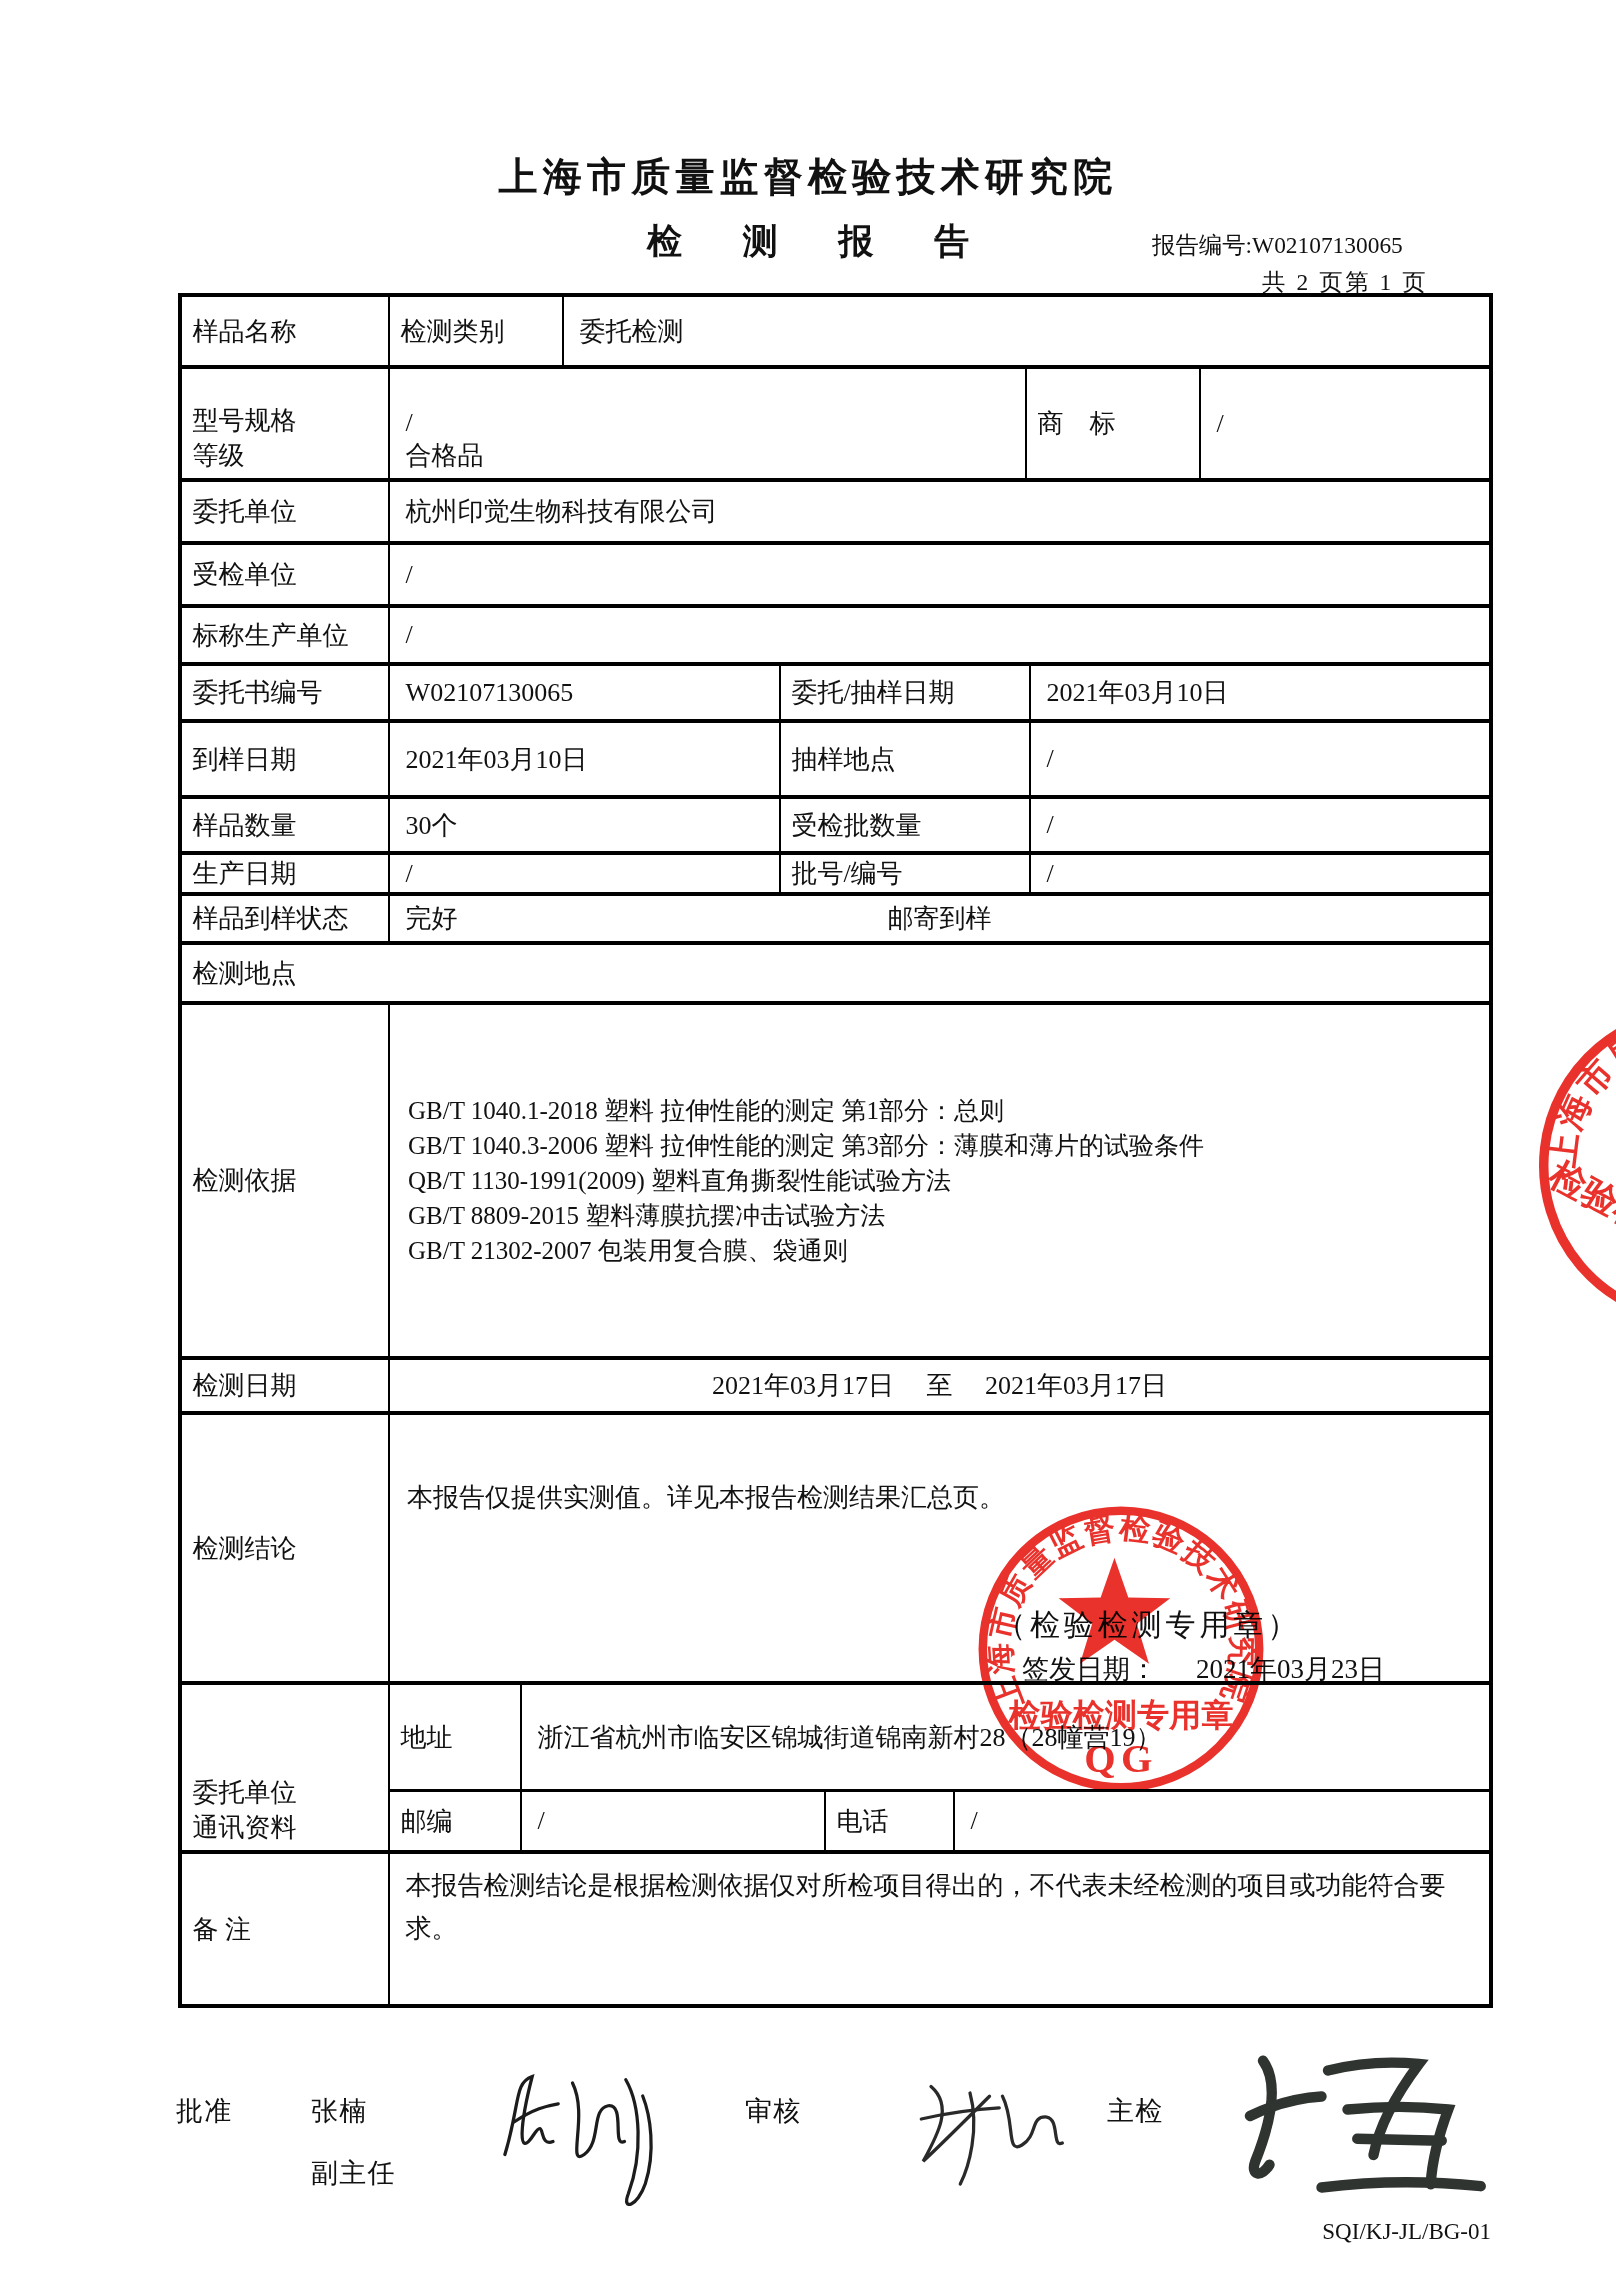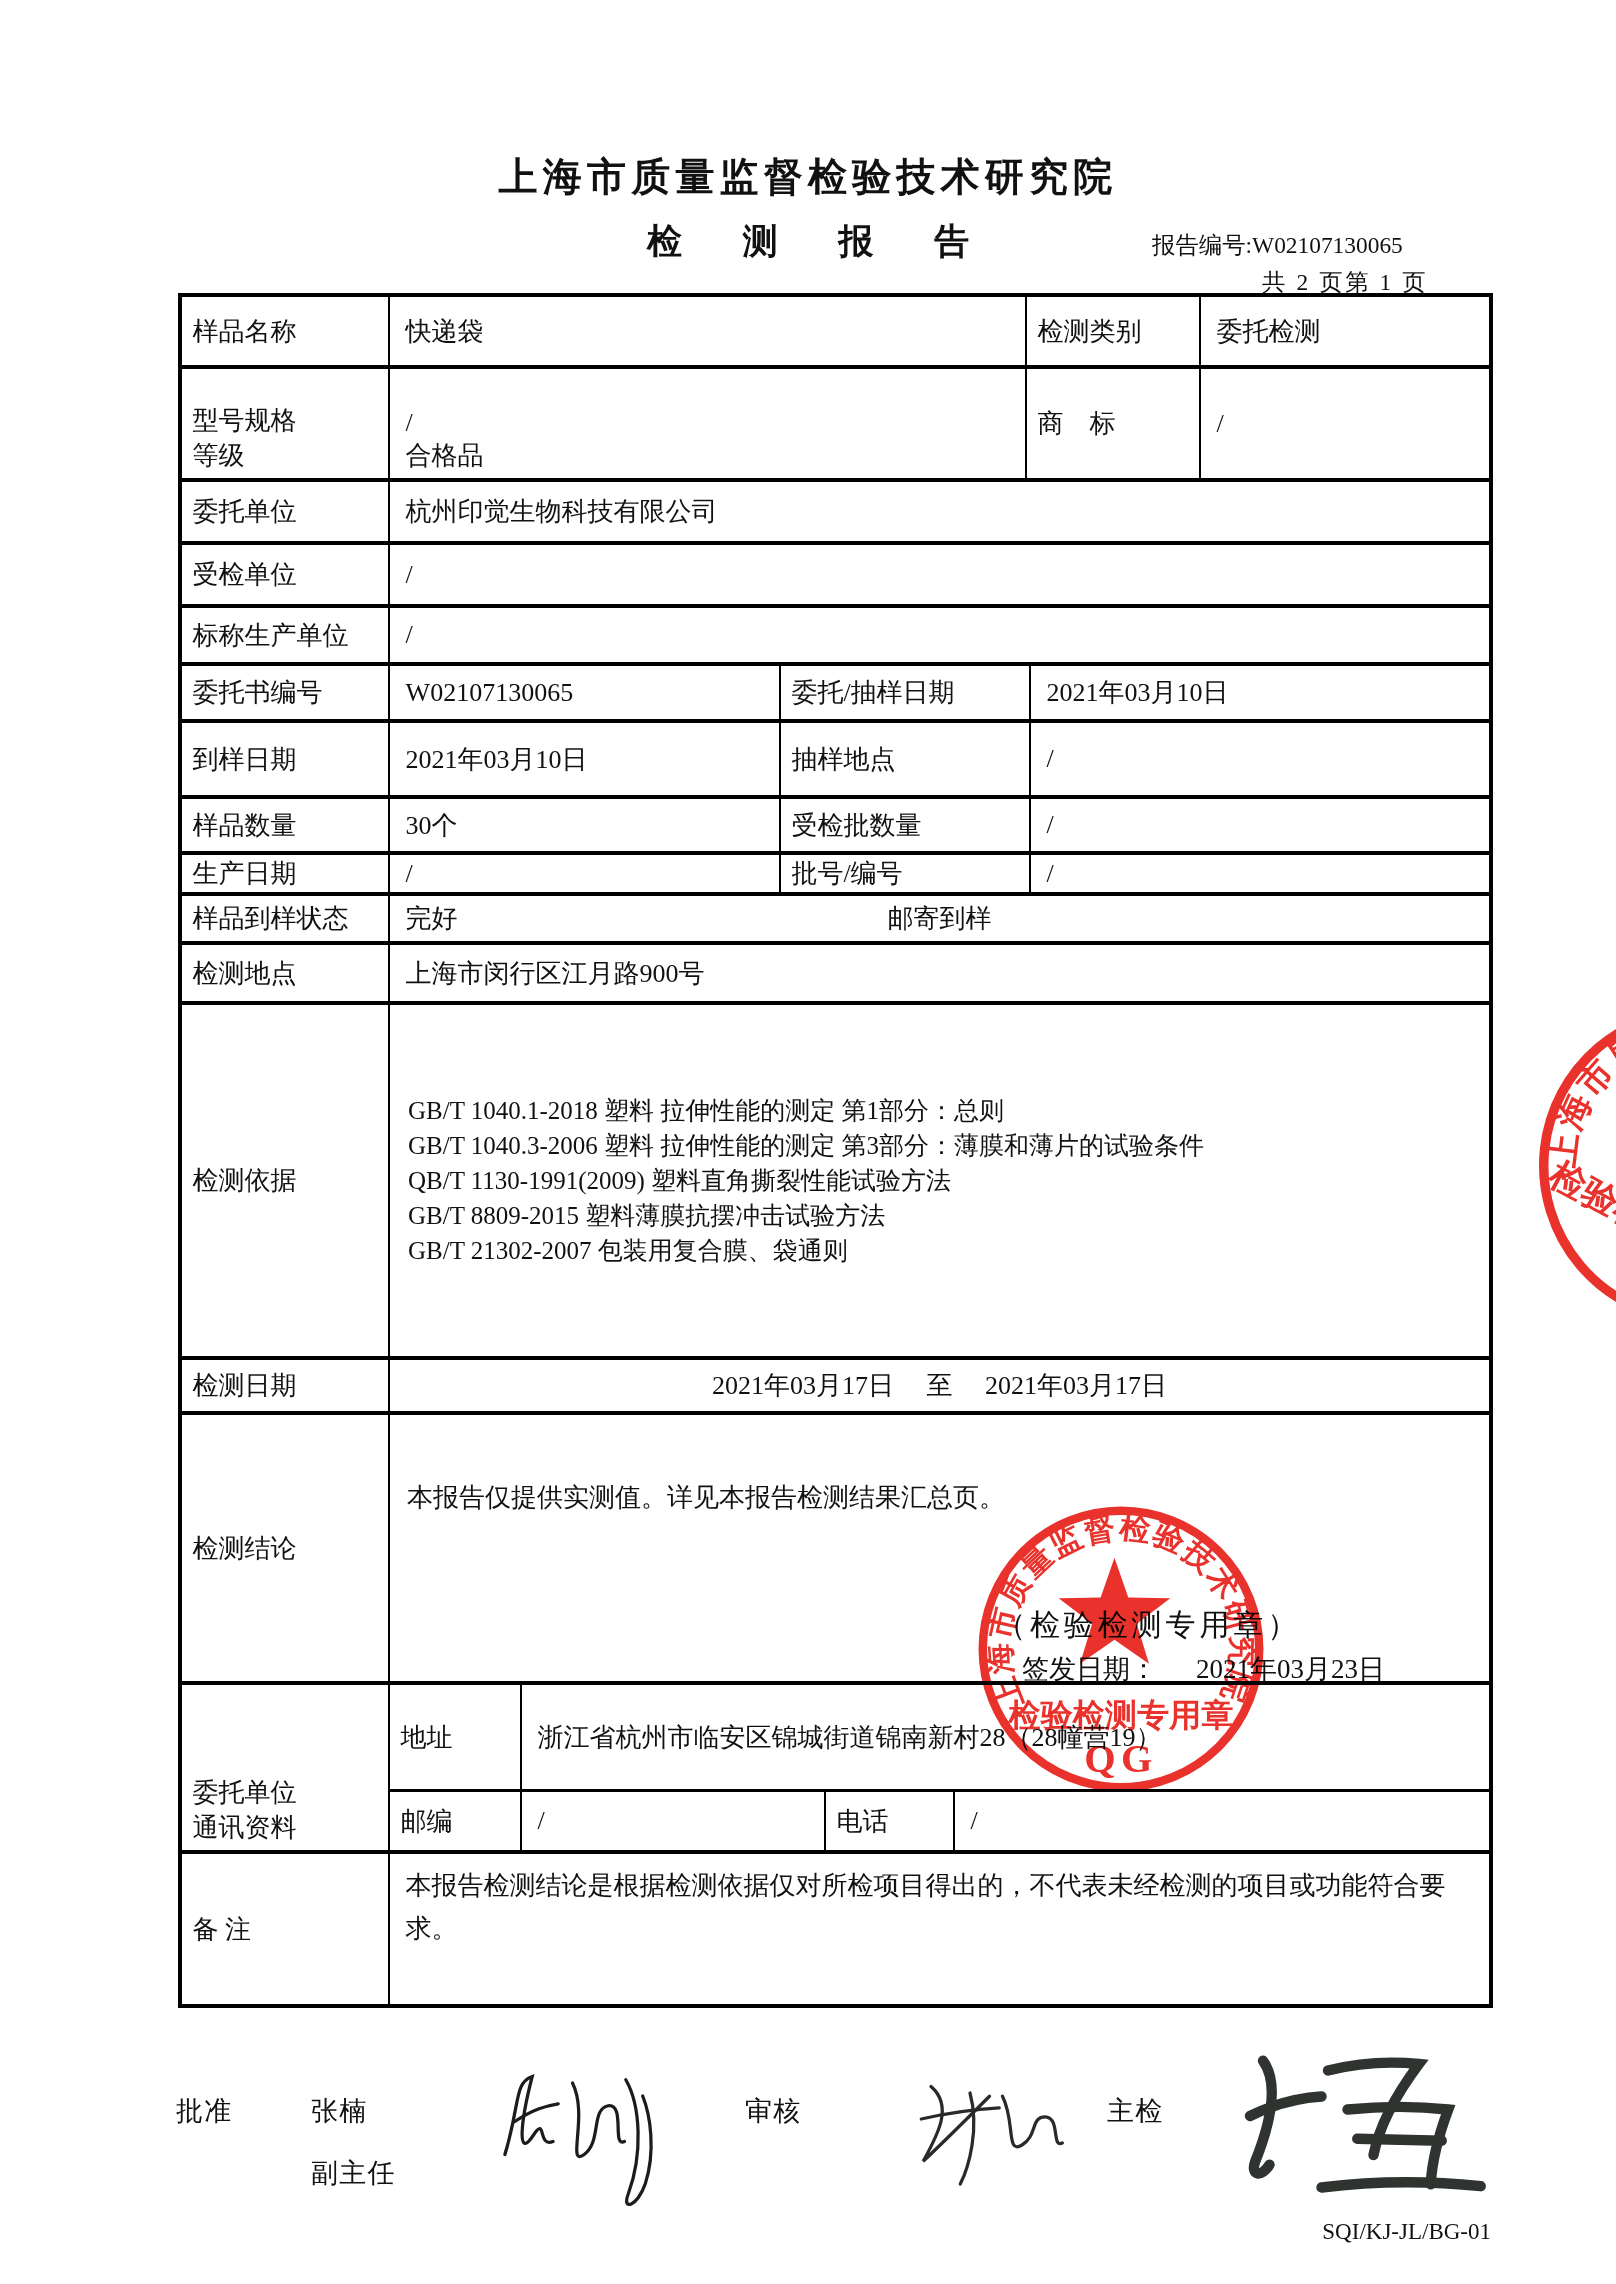--- a/index.html
+++ b/index.html
@@ -75,21 +75,20 @@
   <div class="org-title">上海市质量监督检验技术研究院</div>
   <div class="doc-title">检 测 报 告</div>
 </div>
 <div class="abs report-no">报告编号:W02107130065</div>
 <div class="abs page-info">共 2 页第 1 页</div>
 
 <div class="abs report-table">
 
   <div class="trow r1">
     <div class="cell w-label">样品名称</div>
-    <div class="cell val w-b1">快递袋</div>
     <div class="cell w-c1">检测类别</div>
     <div class="cell val grow">委托检测</div>
   </div>
 
   <div class="trow r2">
     <div class="cell w-label stack">
       <span>型号规格</span>
       <span>等级</span>
     </div>
     <div class="cell val w-b1 stack">
@@ -146,21 +145,20 @@
   <div class="trow r10">
     <div class="cell w-label">样品到样状态</div>
     <div class="cell val grow">
       <span>完好</span>
       <span class="cond-center">邮寄到样</span>
     </div>
   </div>
 
   <div class="trow r11">
     <div class="cell w-label">检测地点</div>
-    <div class="cell val grow">上海市闵行区江月路900号</div>
   </div>
 
   <div class="trow r12">
     <div class="cell w-label">检测依据</div>
     <div class="cell grow basis-cell">
       <div class="basis-line">GB/T 1040.1-2018 塑料 拉伸性能的测定 第1部分：总则</div>
       <div class="basis-line">GB/T 1040.3-2006 塑料 拉伸性能的测定 第3部分：薄膜和薄片的试验条件</div>
       <div class="basis-line">QB/T 1130-1991(2009) 塑料直角撕裂性能试验方法</div>
       <div class="basis-line">GB/T 8809-2015 塑料薄膜抗摆冲击试验方法</div>
       <div class="basis-line">GB/T 21302-2007 包装用复合膜、袋通则</div>

